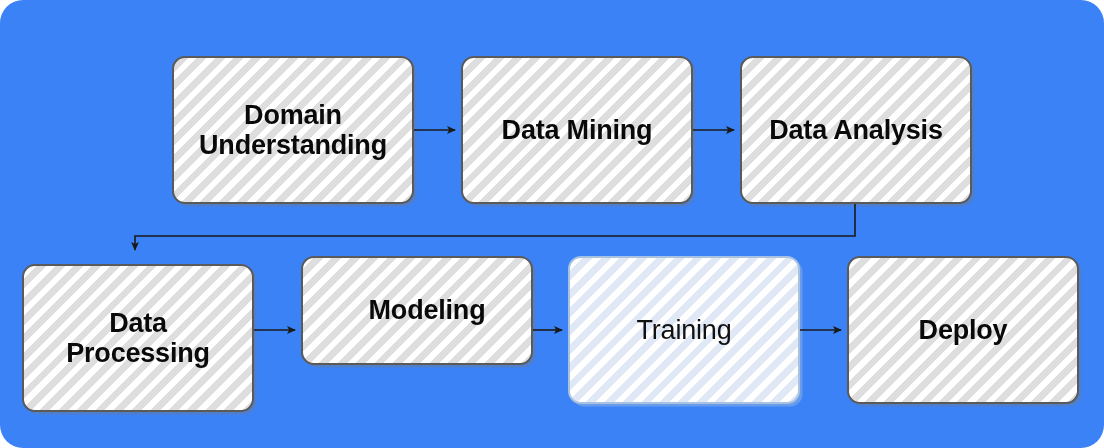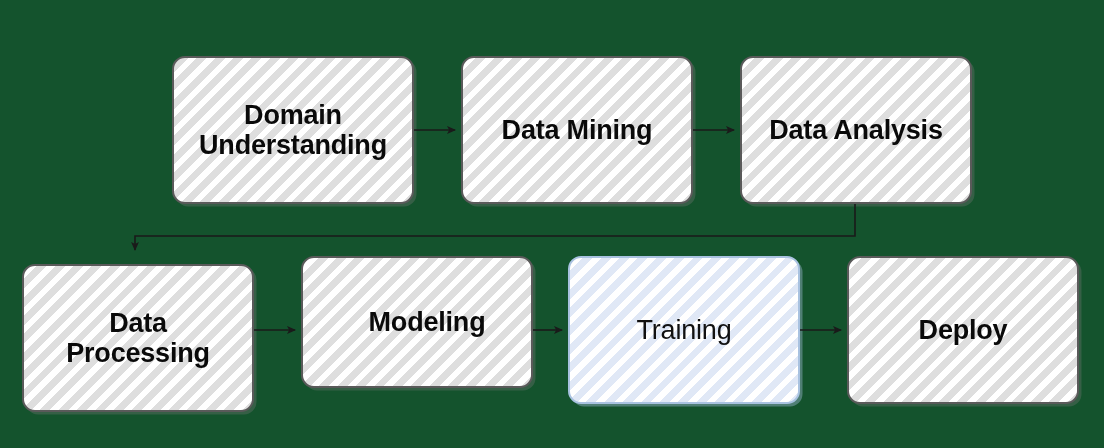--- a/index.html
+++ b/index.html
@@ -7,22 +7,23 @@
     padding: 0;
     background: #ffffff;
   }
   body {
     font-family: "Liberation Sans", sans-serif;
   }
   #canvas {
     position: relative;
     width: 1104px;
     height: 448px;
-    background: #14532d;
+    background: #3b82f6;
     overflow: hidden;
+    border-radius: 23px;
   }
 
   
   .node {
     position: absolute;
     box-sizing: border-box;
     border: 2.2px solid #5a5a5a;
     border-radius: 13px;
     display: flex;
     align-items: center;
@@ -91,21 +92,21 @@
 
   <div class="node" style="left:740px; top:56px; width:232px; height:148px;text-align:center;">
     <span class="label">Data Analysis</span>
   </div>
 
   <div class="node" style="left:22px; top:264px; width:232px; height:148px;">
     <span class="label">Data
 Processing</span>
   </div>
 
-  <div class="node" style="left:301px; top:256px; width:232px; height:132px;padding-left:20px;">
+  <div class="node" style="left:301px; top:256px; width:232px; height:109px;padding-left:20px;">
     <span class="label">Modeling</span>
   </div>
 
   <div class="node accent" style="left:568px; top:256px; width:232px; height:148px;">
     <span class="label">Training</span>
   </div>
 
   <div class="node" style="left:847px; top:256px; width:232px; height:148px;">
     <span class="label">Deploy</span>
   </div>

